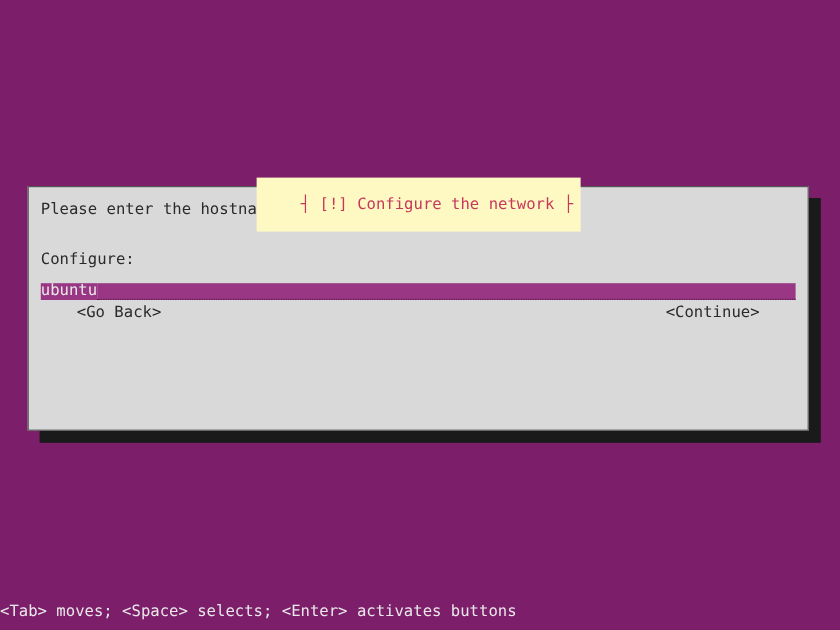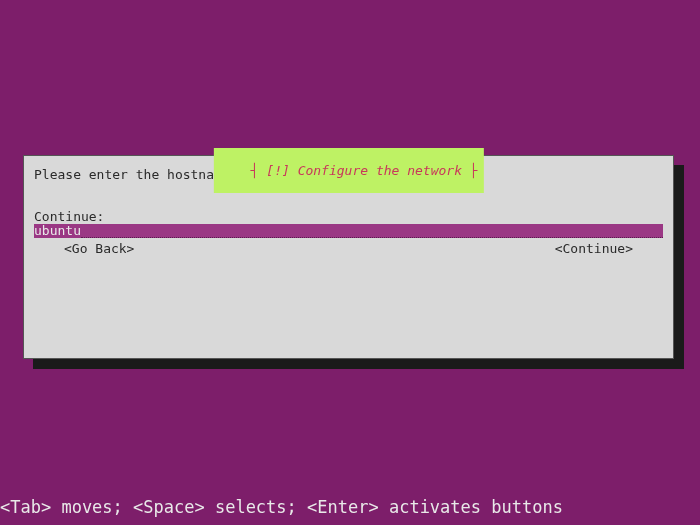--- a/index.html
+++ b/index.html
@@ -32,39 +32,38 @@
       width: 651px;
       height: 204px;
       background-color: #d9d9d9;
       border: 1px solid #555;
     }
     .dialog-title {
       position: absolute;
       top: -8px;
       left: 50%;
       transform: translateX(-50%);
-      background-color: #bef264;
+      background-color: #fef9c3;
       padding: 0 6px;
       color: #c8385a;
       white-space: pre;
-      font-style: italic;
     }
     .dialog-content {
       padding: 12px 10px 0 10px;
       line-height: 14px;
       color: #2a2a2a;
     }
     .para {
       white-space: pre-wrap;
     }
     .spacer {
       height: 14px;
     }
     .input-row {
-      margin-top: 0;
+      margin-top: 12px;
       display: flex;
       align-items: stretch;
       height: 14px;
       line-height: 14px;
       text-align: center;
     }
     .input-value {
       background-color: #d9d9d9;
       color: #2a2a2a;
       padding: 0;
@@ -89,37 +88,37 @@
       color: #2a2a2a;
       white-space: pre;
       cursor: pointer;
     }
     .footer {
       position: absolute;
       left: 0;
       bottom: 8px;
       color: #e9e9e9;
       white-space: pre;
-      font-size: 17px;
+      font-size: 13px;
     }
   </style>
 </head>
 <body>
 
 <div class="dialog-shadow"></div>
 
 <div class="dialog">
   <div class="dialog-title">
     <span>┤ </span><span>[!] Configure the network</span><span> ├</span>
   </div>
   <div class="dialog-content">
     <div class="para">Please enter the hostname for this system.</div>
     <div class="spacer"></div>
     <div class="spacer"></div>
-    <div class="para">Continue:</div>
+    <div class="para">Configure:</div>
     <div class="input-row">
       <span class="input-value highlight">ubuntu</span>
       <span class="input-fill"></span>
     </div>
     <div class="button-row">
       <span class="btn">&lt;Go Back&gt;</span>
       <span class="btn">&lt;Continue&gt;</span>
     </div>
   </div>
 </div>

